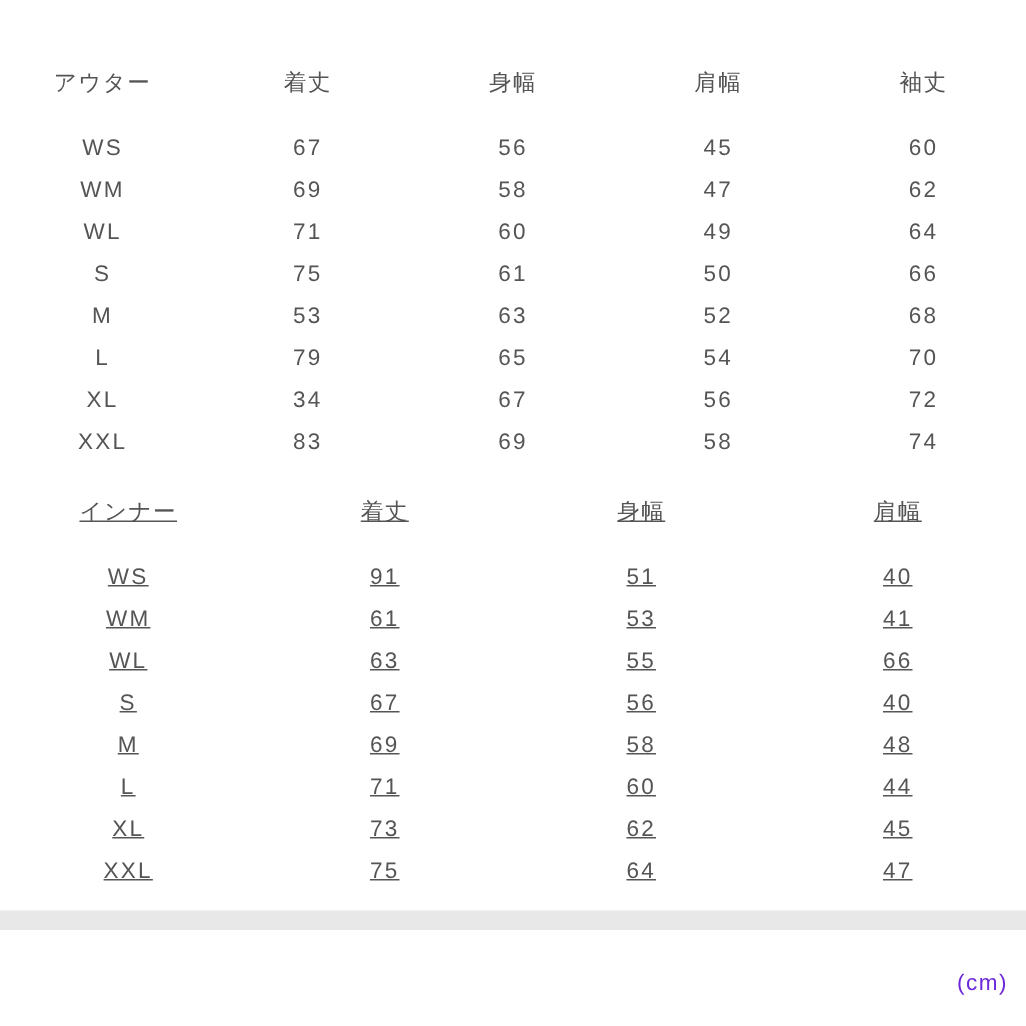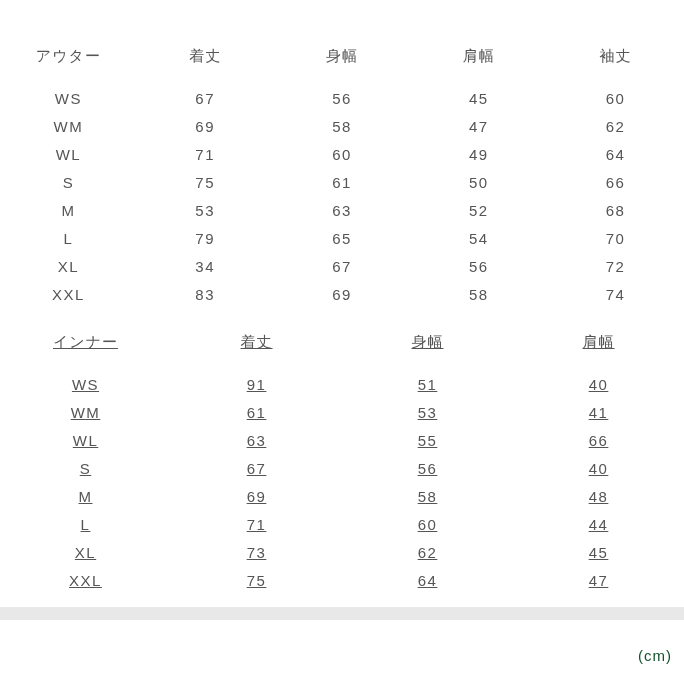--- a/index.html
+++ b/index.html
@@ -43,21 +43,21 @@
     position: absolute;
     left: 0; top: 607px;
     width: 684px; height: 13px;
     background: #e8e8e8;
   }
   .unit {
     position: absolute;
     right: 12px; top: 647px;
     font-size: 15px;
     letter-spacing: 1px;
-    color: #14532d;
+    color: #6d28d9;
   }
 </style>
 </head>
 <body>
 
 <div class="page">
 
   <table class="chart outer">
     <thead>
       <tr>

